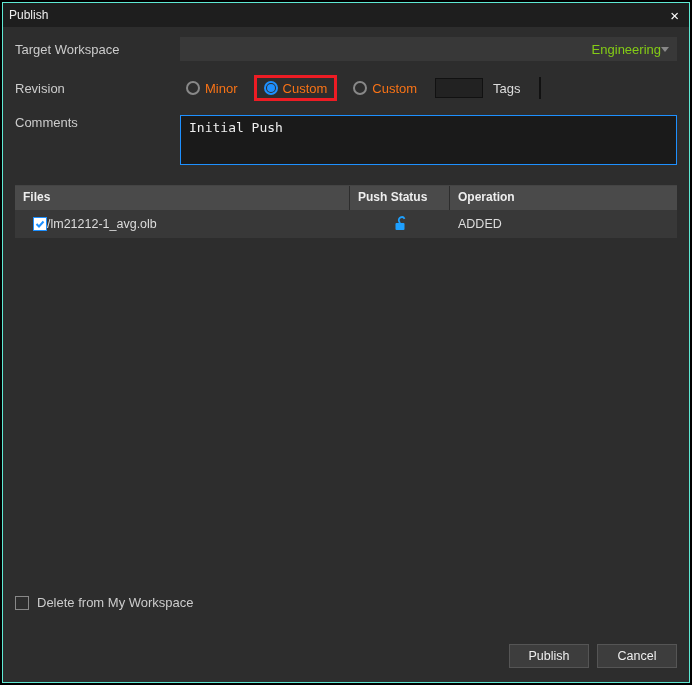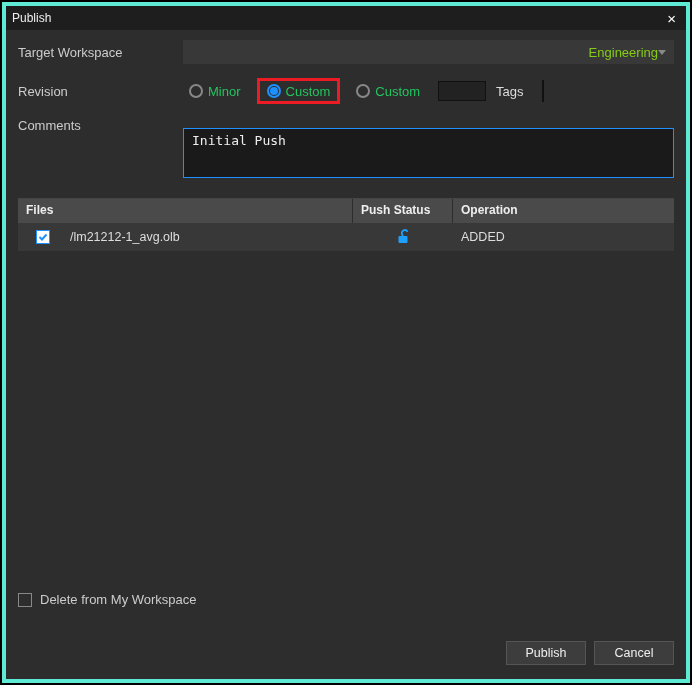--- a/index.html
+++ b/index.html
@@ -10,21 +10,21 @@
     color: #ccc;
     width: 692px;
     height: 685px;
     overflow: hidden;
   }
   .dialog {
     width: 688px;
     height: 681px;
     margin: 2px;
     background: #2d2d2d;
-    border: 4px solid #5eead4;
+    border: 1px solid #5eead4;
     display: flex;
     flex-direction: column;
   }
   .titlebar {
     background: #1e1e1e;
     height: 24px;
     display: flex;
     align-items: center;
     padding: 0 6px;
     color: #eee;
@@ -100,21 +100,21 @@
     justify-content: center;
   }
   .radio-outline.checked {
     border-color: #1e90ff;
   }
   .radio-dot {
     width: 8px; height: 8px;
     background: #1e90ff;
     border-radius: 50%;
   }
-  .radio-label { color: #22c55e; text-align: right; }
+  .radio-label { color: #f97316; text-align: right; }
   .custom-input {
     width: 48px;
     height: 20px;
     background: #222;
     border: 1px solid #111;
     margin-left: 2px;
   }
   .tags-label { color: #ddd; }
   .tags-input {
     flex: 1;
@@ -125,21 +125,20 @@
   }
   .comments-box {
     flex: 1;
     height: 50px;
     background: #1a1a1a;
     border: 1px solid #1e90ff;
     padding: 4px 8px;
     font-family: "Consolas", monospace;
     font-size: 13px;
     color: #eee;
-    margin-top: 10px;
   }
   .table-area {
     margin: 0 12px;
     flex: 1;
     display: flex;
     flex-direction: column;
     border-top: 1px solid #444;
   }
   .thead {
     display: flex;
@@ -162,21 +161,21 @@
     flex: 1;
     background: #2d2d2d;
   }
   .trow {
     display: flex;
     background: #383838;
     height: 28px;
     align-items: center;
   }
   .td { padding: 0 8px; font-size: 12.5px; color: #ddd; }
-  .td.col-files { display: flex; align-items: flex-start; gap: 20px; padding-left: 18px; }
+  .td.col-files { display: flex; align-items: flex-start; gap: 0; padding-left: 18px; }
   .td.col-lock { display:flex; justify-content:center; align-items:center; }
   .chk {
     width: 14px; height: 14px;
     border: 1.5px solid #1e90ff;
     background: #fff;
     display: flex;
     align-items: center;
     justify-content: center;
   }
   .chk svg { display:block; }

